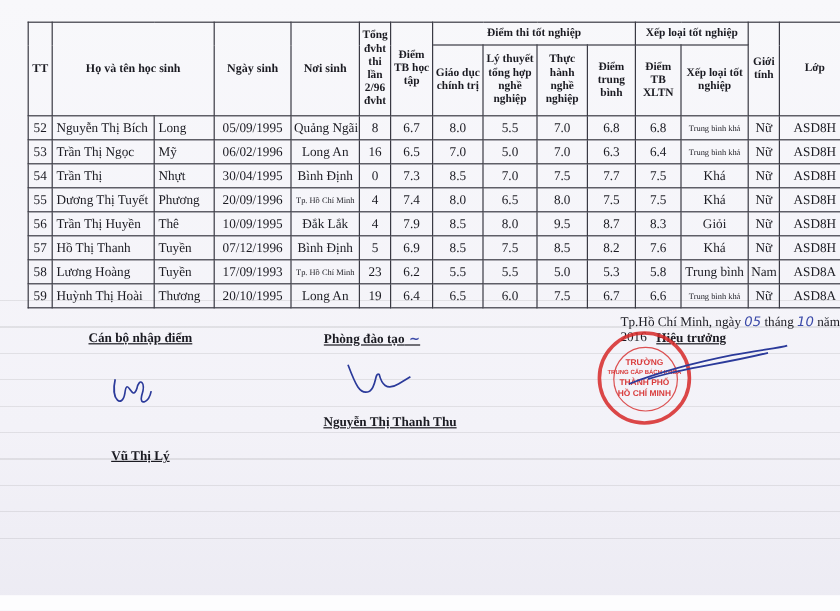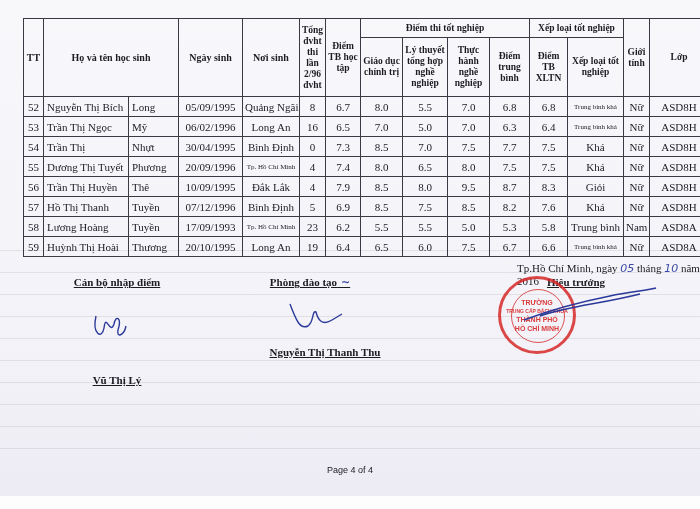--- a/index.html
+++ b/index.html
@@ -248,15 +248,14 @@
     <div class="inner"></div>
     <div class="t" style="top:20px;font-size:7px;">TRƯỜNG</div>
     <div class="t" style="top:29px;font-size:5px;">TRUNG CẤP BÁCH KHOA</div>
     <div class="t" style="top:37px;font-size:7px;">THÀNH PHỐ</div>
     <div class="t" style="top:46px;font-size:7px;">HỒ CHÍ MINH</div>
   </div>
   <svg style="position:absolute;left:520px;top:286px;" width="140" height="40">
     <path d="M4 34 C30 24,60 16,90 10 C110 6,130 4,136 2 M20 30 C50 20,80 18,120 8" stroke="#2b3a9a" stroke-width="1.5" fill="none"></path>
   </svg>
 
-  <div class="pageno">Page 4 of 4</div>
   <div class="bottom-edge"></div>
 </div>
 
 </body></html>

